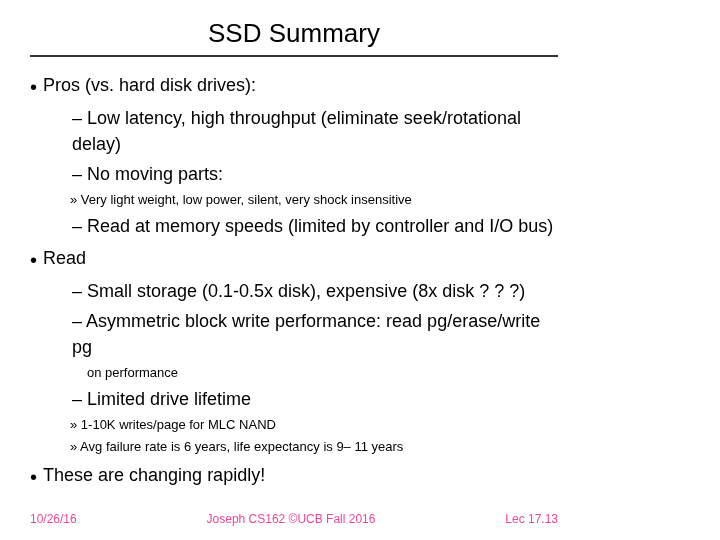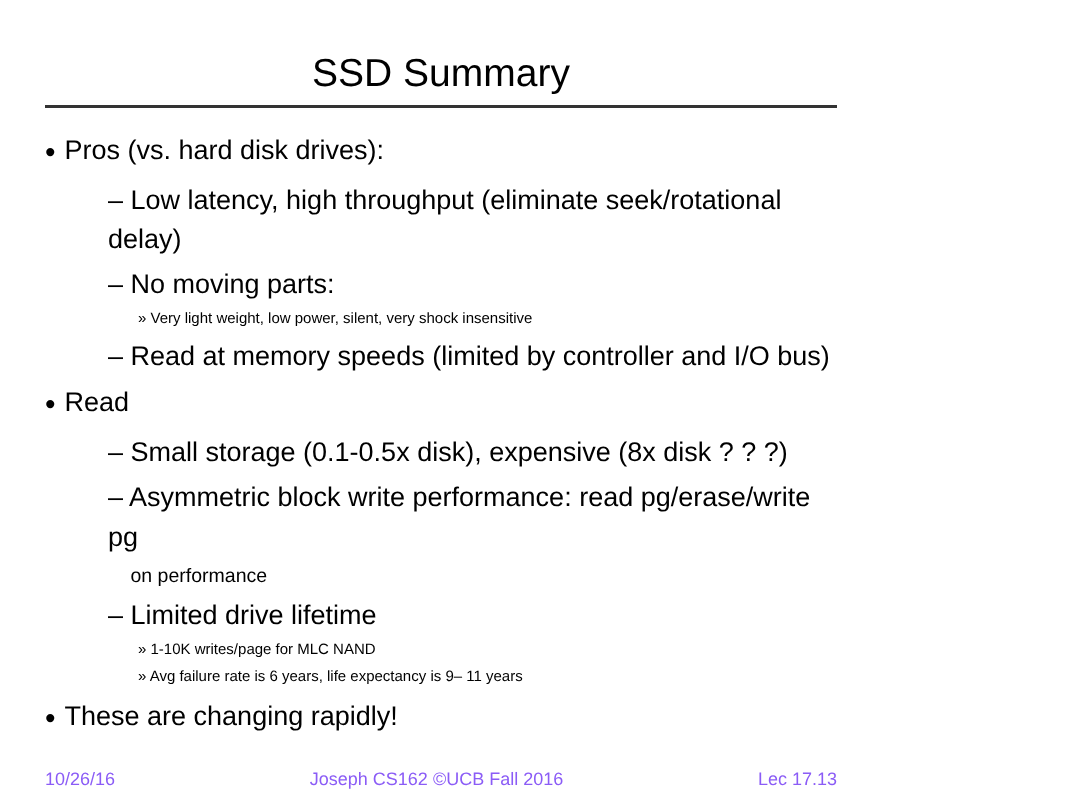--- a/index.html
+++ b/index.html
@@ -8,21 +8,21 @@
       height: 540px;
       background: #fff;
       font-family: Arial, sans-serif;
       font-size: 15px;
       color: #000;
       overflow: hidden;
     }
     .slide {
       width: 588px;
       height: 540px;
-      padding: 33px 30px 14px 30px;
+      padding: 18px 30px 14px 30px;
       display: flex;
       flex-direction: column;
     }
     .title-container {
       text-align: center;
       border-bottom: 2px solid #333;
       padding-bottom: 6px;
       margin-bottom: 14px;
     }
     .title {
@@ -48,34 +48,34 @@
     .bullet-main .bullet-dot {
       font-size: 20px;
       line-height: 1.2;
     }
     .sub-item {
       font-size: 18px;
       margin-left: 42px;
       line-height: 1.45;
     }
     .sub-sub-item {
-      font-size: 10px;
-      margin-left: 62px;
+      font-size: 13px;
+      margin-left: 40px;
       line-height: 1.4;
     }
     .sub-sub-item-cont {
       font-size: 13px;
       margin-left: 57px;
       line-height: 1.4;
     }
     .footer {
       display: flex;
       justify-content: space-between;
       font-size: 12px;
-      color: #8b5cf6;
+      color: #ec4899;
       margin-top: auto;
       padding-top: 6px;
       border-top: none;
     }
   </style>
 </head>
 <body>
 
 <div class="slide">
 

